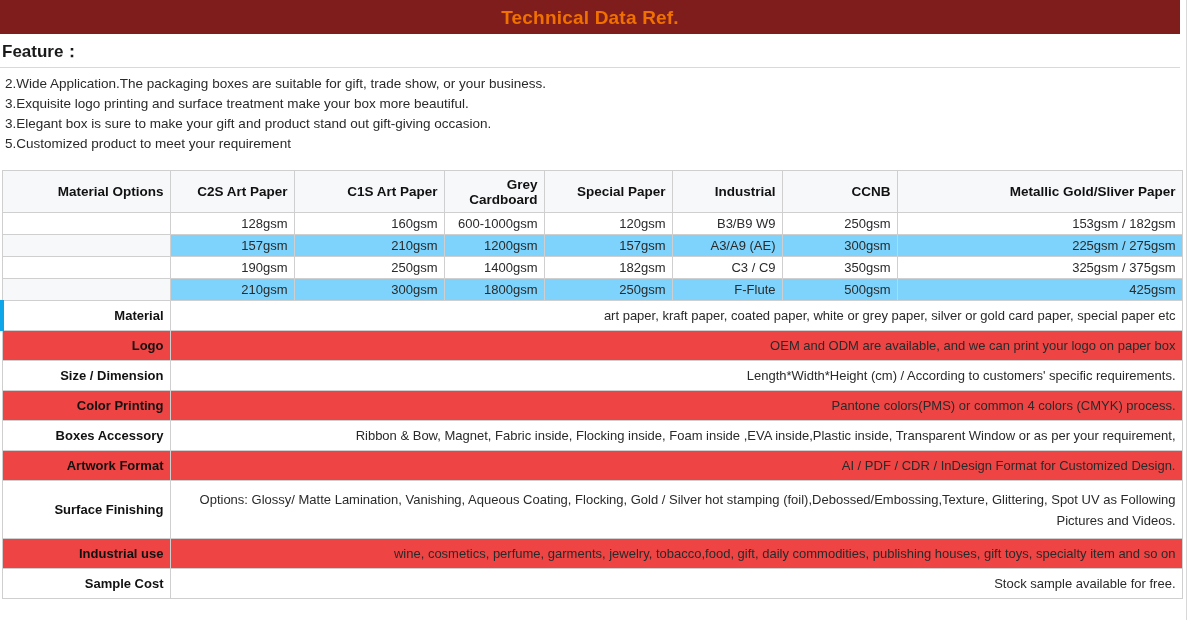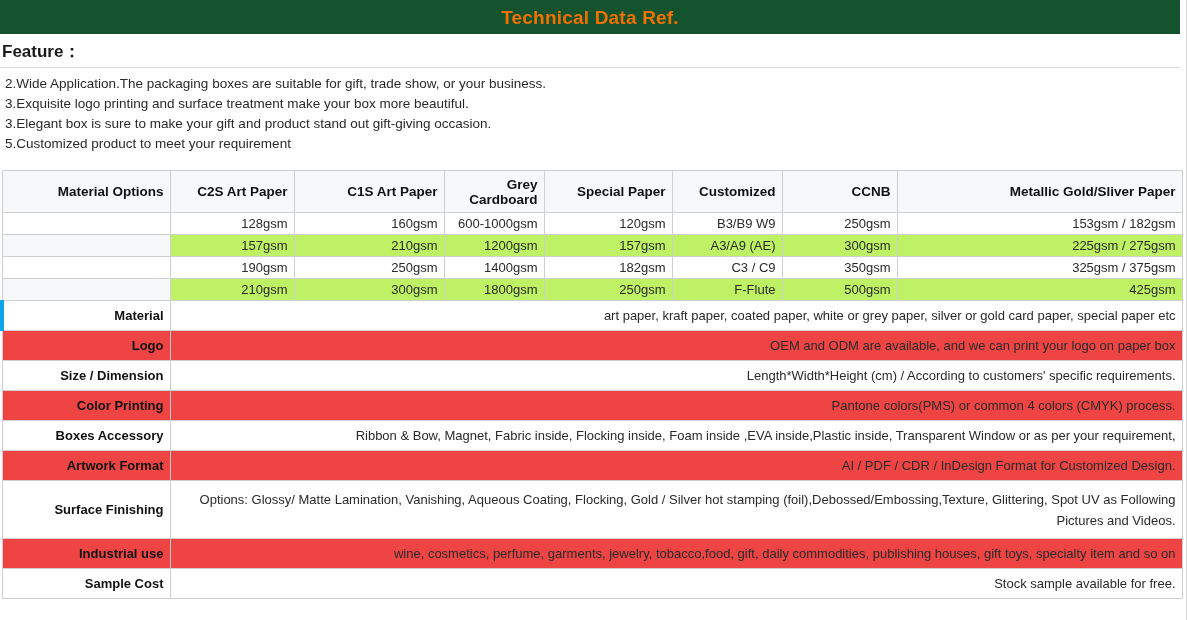--- a/index.html
+++ b/index.html
@@ -18,21 +18,21 @@
     width: 1187px;
     height: 620px;
     position: relative;
     background: #ffffff;
     border-right: 1px solid #d8d8d8;
   }
 
   
   .title-bar {
     height: 36px;
-    background: #14532d;
+    background: #7f1d1d;
     width: 1180px;
     display: flex;
     align-items: center;
     justify-content: center;
     border-bottom: 2px solid #ffffff;
   }
   .title-bar .title-text {
     color: #f07000;
     font-size: 19px;
     font-weight: bold;
@@ -84,21 +84,21 @@
   
   tr.mat-head td {
     background: #f7f8fa;
     font-weight: bold;
     color: #111111;
     height: 42px;
     font-size: 13.5px;
     line-height: 15px;
   }
   tr.mat-row td { height: 20px; }
-  tr.mat-row.alt td { background: #bef264; }
+  tr.mat-row.alt td { background: #7dd3fc; }
   tr.mat-row td.blank-cell {
     border-left: 1px solid #cfcfcf;
     border-right: none;
     background: inherit;
   }
   tr.mat-row.alt td.blank-cell { background: #f7f8fa; }
   tr.mat-row td.first-gsm { border-left: 1px solid #cfcfcf; }
 
   
   tr.kv td.kv-label {
@@ -149,21 +149,21 @@
       <col style="width:285px">
     </colgroup>
     <tbody>
 
       <tr class="mat-head">
         <td>Material Options</td>
         <td>C2S Art Paper</td>
         <td>C1S Art Paper</td>
         <td>Grey Cardboard</td>
         <td>Special Paper</td>
-        <td>Customized</td>
+        <td>Industrial</td>
         <td>CCNB</td>
         <td>Metallic Gold/Sliver Paper</td>
       </tr>
 
       <tr class="mat-row">
         <td class="blank-cell"></td>
         <td class="first-gsm">128gsm</td>
         <td>160gsm</td>
         <td>600-1000gsm</td>
         <td>120gsm</td>

